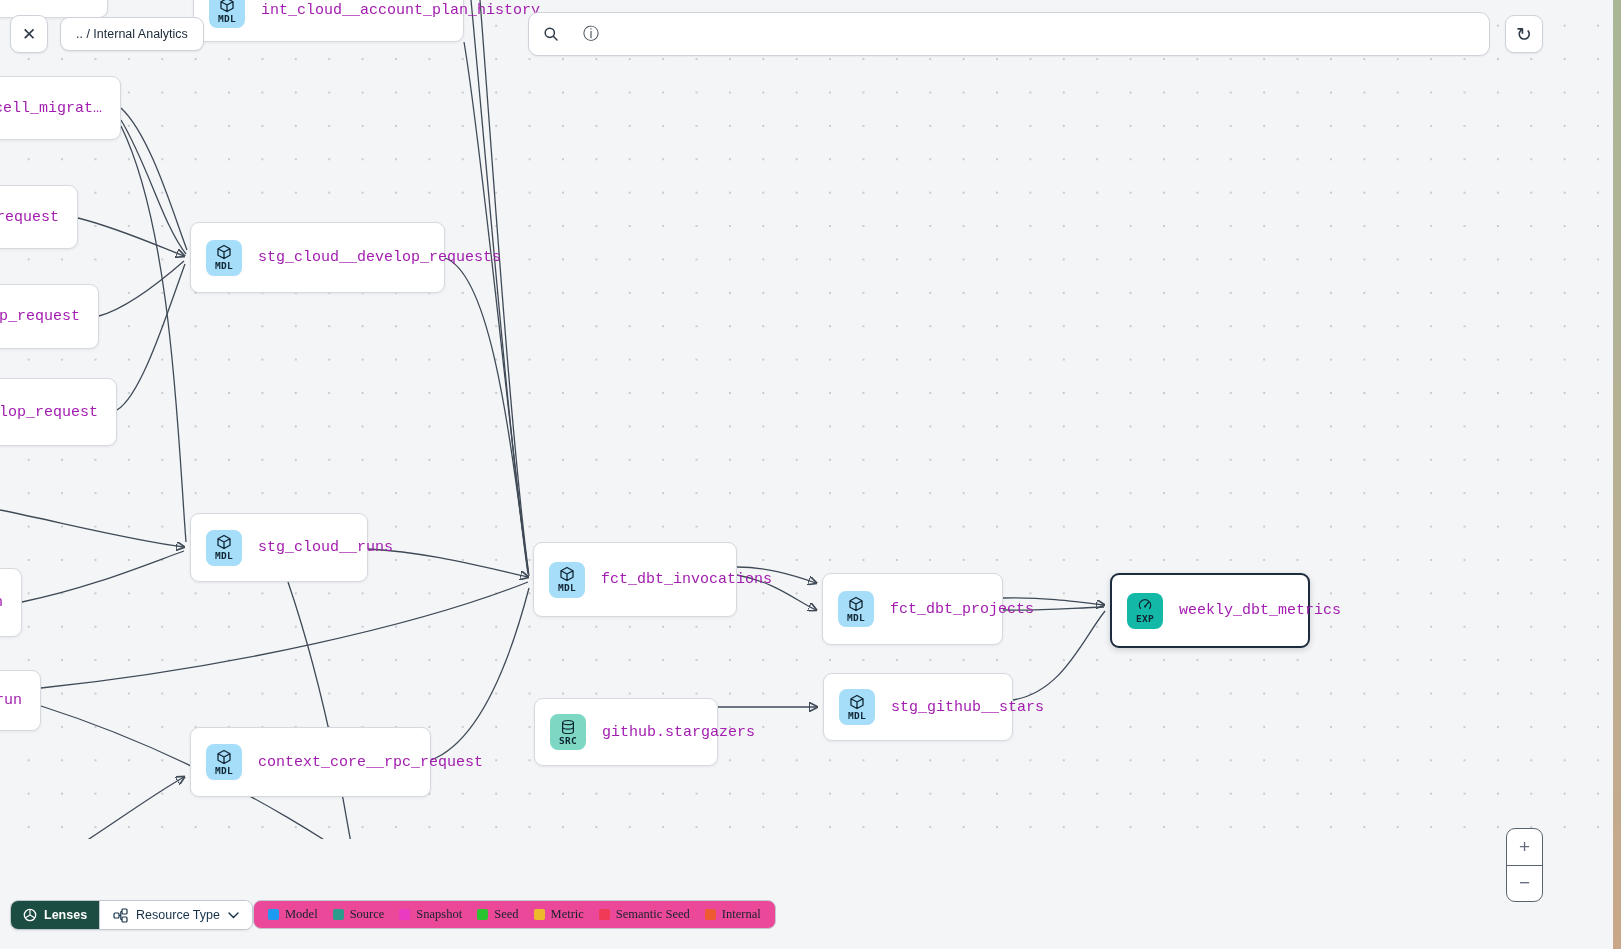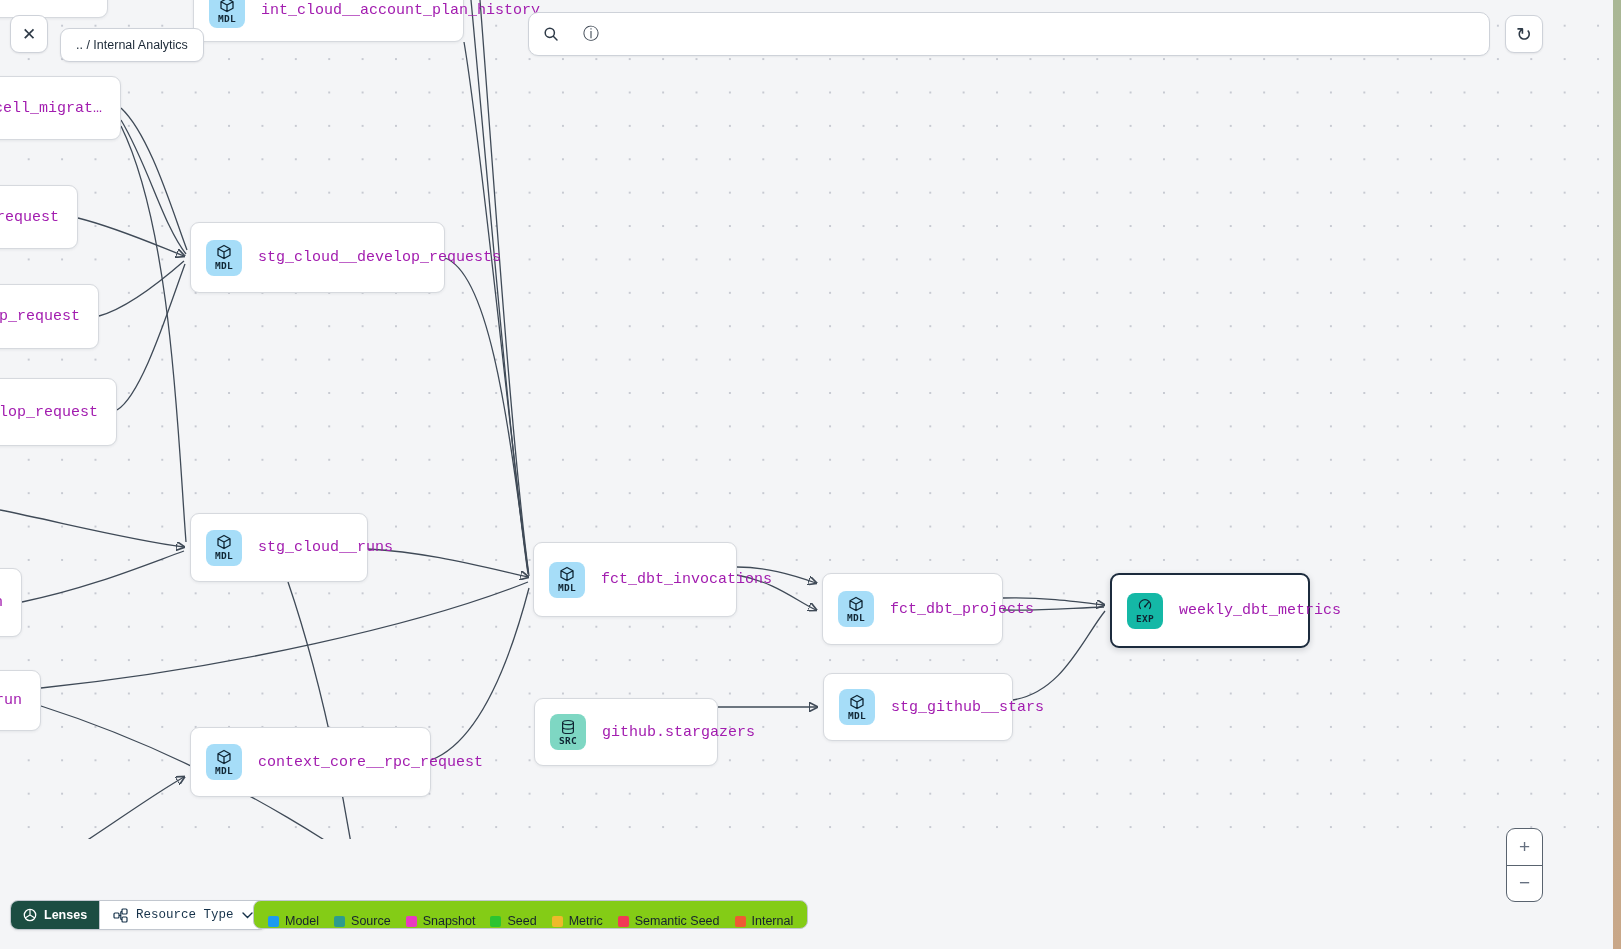--- a/index.html
+++ b/index.html
@@ -29,42 +29,42 @@
   .node .node-label { font-size:15px; color:#a21caf; margin-left:16px; white-space:nowrap;font-family:Liberation Mono, monospace; }
   .node.align-right { justify-content:flex-end; }
   .node.align-right .node-label { margin-left:0; margin-right:18px; }
 
   
   .float-btn { position:absolute; z-index:10; background:#fff; border:1px solid #ced2d9; border-radius:9px;
           display:flex; align-items:center; justify-content:center; cursor:pointer;
           box-shadow:0 1px 2px rgba(20,30,40,.08); color:#2e3a47; }
   #close-btn   { left:10px;  top:15px; width:38px; height:38px; font-size:17px; }
   #refresh-btn { left:1505px; top:15px; width:38px; height:38px; font-size:19px; }
-  #breadcrumb  { left:60px; top:28px; height:34px; padding:0 15px; font-size:12.5px; color:#1b2836; }
+  #breadcrumb  { left:60px; top:17px; height:34px; padding:0 15px; font-size:12.5px; color:#1b2836; }
 
   #search-bar { position:absolute; z-index:10; left:528px; top:12px; width:962px; height:44px; background:#fff;
           border:1px solid #ced2d9; border-radius:10px; display:flex; align-items:center;
           box-shadow:0 1px 2px rgba(20,30,40,.06); }
   #search-bar svg { margin:0 10px 0 14px; flex:0 0 auto; }
   #search-input { flex:1 1 auto; border:none; outline:none; font-size:13.5px; color:#16222e;
           font-family:"Liberation Sans", sans-serif; background:transparent; }
   #info-icon { margin:0 14px; font-size:16px; color:#3a4450; line-height:1; cursor:pointer; }
 
   
   #lenses-control { position:absolute; z-index:10; left:10px; top:900px; height:30px; display:flex;
           border-radius:8px; overflow:hidden; border:1px solid #c2c7cf; box-shadow:0 1px 2px rgba(20,30,40,.08);
           background:#fff; cursor:pointer; }
   #lenses-seg { background:#1c4d42; color:#fff; display:flex; align-items:center; gap:7px;
           padding:0 12px; font-size:12.5px; font-weight:bold; }
   #resource-seg { display:flex; align-items:center; gap:8px; padding:0 13px; font-size:12.5px; color:#16324a;
-          background:#fff; border-left:1px solid #c2c7cf;font-family:Liberation Mono, monospace; }
-
-  #legend { position:absolute; z-index:10; left:253px; top:900px; height:29px; background:#84cc16;
-          border:1px solid #c2c7cf; border-radius:8px; display:flex; align-items:flex-end; gap:15px;
-          padding:0 14px; }
+          background:#fff; border-left:1px solid #c2c7cf; }
+
+  #legend { position:absolute; z-index:10; left:253px; top:900px; height:29px; background:#ec4899;
+          border:1px solid #c2c7cf; border-radius:8px; display:flex; align-items:center; gap:15px;
+          padding:0 14px;font-family:Liberation Serif, serif; }
   .legend-item { display:flex; align-items:center; gap:6px; font-size:12.5px; color:#16222e; white-space:nowrap; }
   .legend-swatch { width:11px; height:11px; border-radius:2px; flex:0 0 auto; }
 
   #zoom-control { position:absolute; z-index:10; left:1506px; top:828px; width:37px; height:74px;
           background:#fff; border:1px solid #59636f; border-radius:9px; display:flex; flex-direction:column;
           overflow:hidden; }
   .zoom-cell { flex:1; display:flex; align-items:center; justify-content:center; font-size:19px;
           color:#667080; cursor:pointer; }
   #zoom-in-cell { border-bottom:1px solid #59636f; }
 </style>

